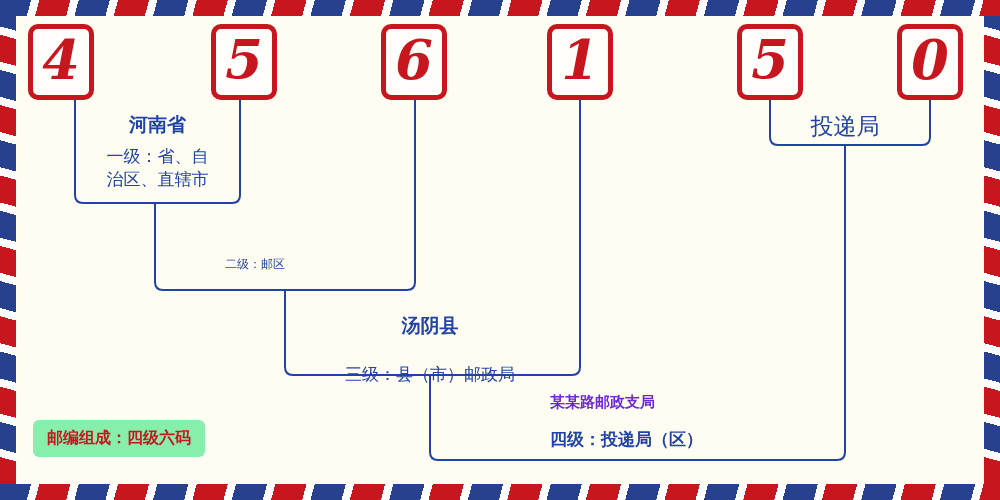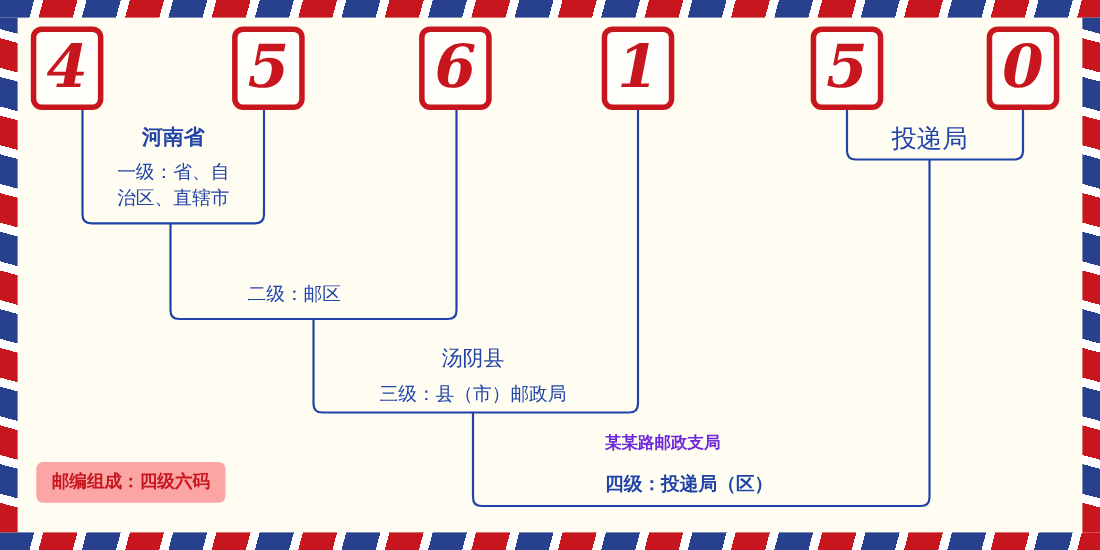--- a/index.html
+++ b/index.html
@@ -51,31 +51,31 @@
   .d4{left:547px;} .d5{left:737px;} .d6{left:897px;}
 
   
   svg.lines{position:absolute;left:0;top:0;z-index:1;}
 
   
   .lbl{position:absolute;z-index:2;color:#2143a7;}
   .province-group{left:60px;top:112px;width:195px;text-align:center;}
   .province-name{font-weight:bold;font-size:19px;margin-bottom:7px;}
   .level1-text{font-size:17px;line-height:23px;}
-  .level2-label{left:225px;top:256px;font-size:17px;}
+  .level2-label{left:225px;top:256px;font-size:12px;}
   .county-group{left:330px;top:313px;width:200px;text-align:center;}
-  .county-name{font-weight:normal;font-size:19px;margin-bottom:8px;}
+  .county-name{font-weight:bold;font-size:19px;margin-bottom:24px;}
   .level3-text{font-size:17px;}
   .level4-group{left:550px;top:393px;text-align:left;}
   .branch-name{font-weight:bold;font-size:15px;color:#6d28d9;margin-bottom:16px;}
   .level4-text{font-size:17px;font-weight:bold;}
   .delivery-label{left:770px;top:111px;width:150px;text-align:center;font-size:23px;}
   .composition-badge{
     left:33px;top:420px;
-    background:#fca5a5;
+    background:#86efac;
     border-radius:6px;
     padding:8px 14px;
     color:#c8161e;font-weight:bold;font-size:16px;
   }
 </style>
 </head>
 <body>
 
 <div class="canvas">
 

